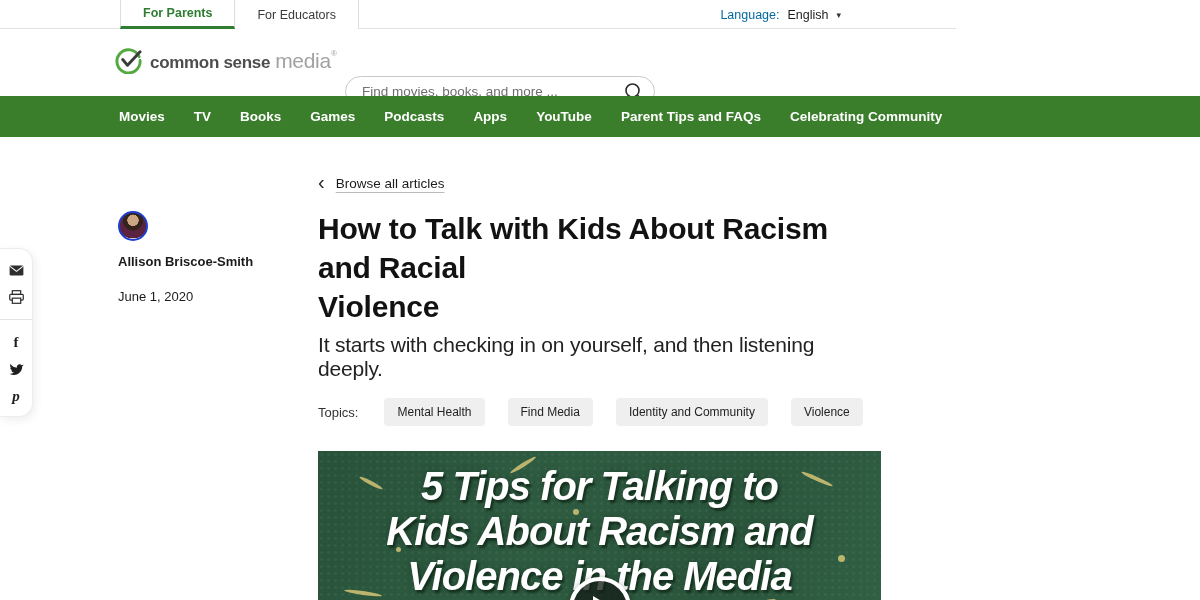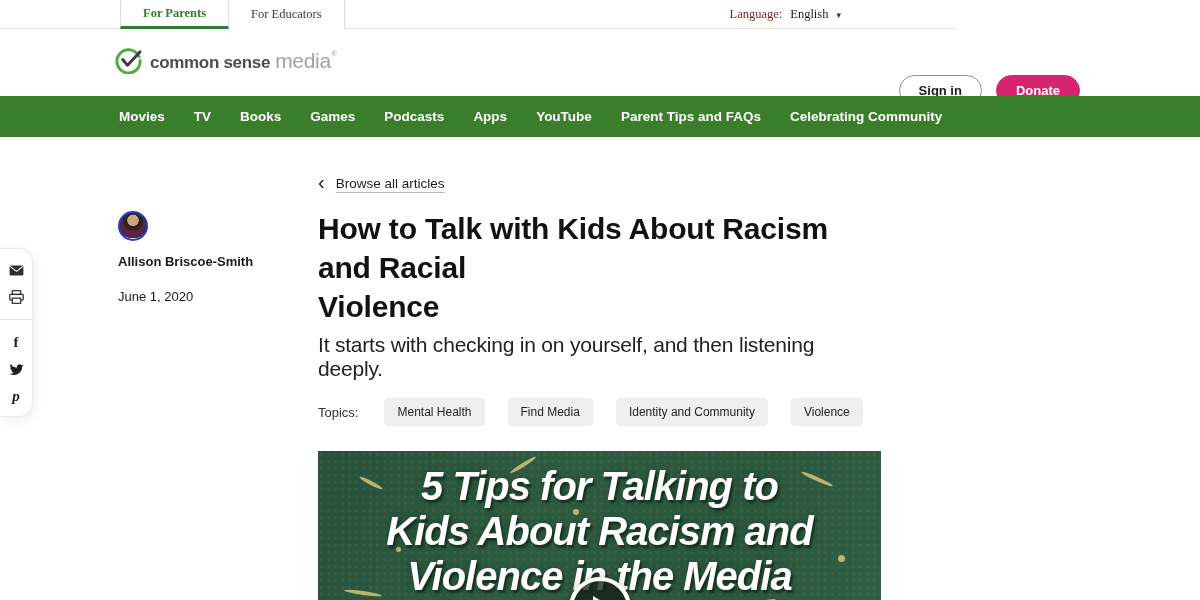--- a/index.html
+++ b/index.html
@@ -2,29 +2,29 @@
 <html><head>
 <meta charset="utf-8">
 <style>
   * { margin:0; padding:0; box-sizing:border-box; }
   html,body { width:1200px; height:600px; overflow:hidden;
     font-family:"Liberation Sans", sans-serif; background:#fff; color:#222; }
   body { position:relative; }
 
   
   .topbar { position:absolute; top:0; left:0; width:956px; height:29px;
-    background:#fff; border-bottom:1px solid #e2e2e2;font-family:Liberation Serif, serif; }
+    background:#fff; border-bottom:1px solid #e2e2e2; }
   .topbar-tabs { position:absolute; left:120px; top:0; height:29px; display:flex; }
   .top-tab { height:29px; display:flex; align-items:center; padding:0 22px;
     font-size:12.5px; color:#3a3a3a; border-right:1px solid #ddd; cursor:pointer; background:#fff; }
   .top-tab:first-child { border-left:1px solid #ddd; }
   .top-tab.active { color:#2e7d32; border-bottom:3px solid #2e7d32; font-weight:bold; }
   .lang { position:absolute; right:115px; top:0; height:29px; display:flex;
     align-items:center; gap:8px; font-size:12.5px; }
-  .lang-label { color:#7f1d1d; }
+  .lang-label { color:#0369a1; }
   .lang-value { color:#1c1c1c; cursor:pointer; }
   .lang-caret { font-size:9px; color:#333; cursor:pointer; }
 
   
   .header { position:absolute; top:29px; left:0; width:1200px; height:67px; background:#fff; }
   .logo { position:absolute; left:115px; top:18px; display:flex; align-items:center; gap:8px; cursor:pointer; }
   .logo-check { width:27px; height:27px; }
   .logo-bold { font-size:17px; font-weight:bold; color:#4d4d4d; letter-spacing:-0.3px; }
   .logo-light { font-size:21px; color:#a2a2a2; letter-spacing:-0.3px; margin-left:5px; }
   .logo-reg { font-size:8px; color:#a2a2a2; vertical-align:top; }
@@ -124,23 +124,28 @@
 <div class="header">
   <div class="logo">
     <svg class="logo-check" viewBox="0 0 28 28">
       <path d="M25 10 A12 12 0 1 0 26 14" fill="none" stroke="#53a93f" stroke-width="3" stroke-linecap="round"></path>
       <path d="M8 13 L13 19 L26 5" fill="none" stroke="#3b3b3b" stroke-width="3" stroke-linecap="round" stroke-linejoin="round"></path>
     </svg>
     <span>
       <span class="logo-bold">common sense</span><span class="logo-light">media</span><span class="logo-reg">®</span>
     </span>
   </div>
-  <div class="hdr-buttons">
-    <button class="btn btn-signin">Sign in</button>
-    <button class="btn btn-donate">Donate</button>
+  <div class="search-wrap">
+    <input class="search-input" type="text" placeholder="Find movies, books, and more ..." style="">
+    <button class="search-btn">
+      <svg viewBox="0 0 22 22" width="22" height="22">
+        <circle cx="9.5" cy="9.5" r="6.5" fill="none" stroke="#2b2b2b" stroke-width="1.6"></circle>
+        <line x1="14.5" y1="14.5" x2="19.5" y2="19.5" stroke="#2b2b2b" stroke-width="2"></line>
+      </svg>
+    </button>
   </div>
 </div>
 
 <div class="greennav">
   <span class="nav-item">Movies</span>
   <span class="nav-item">TV</span>
   <span class="nav-item">Books</span>
   <span class="nav-item">Games</span>
   <span class="nav-item">Podcasts</span>
   <span class="nav-item">Apps</span>

